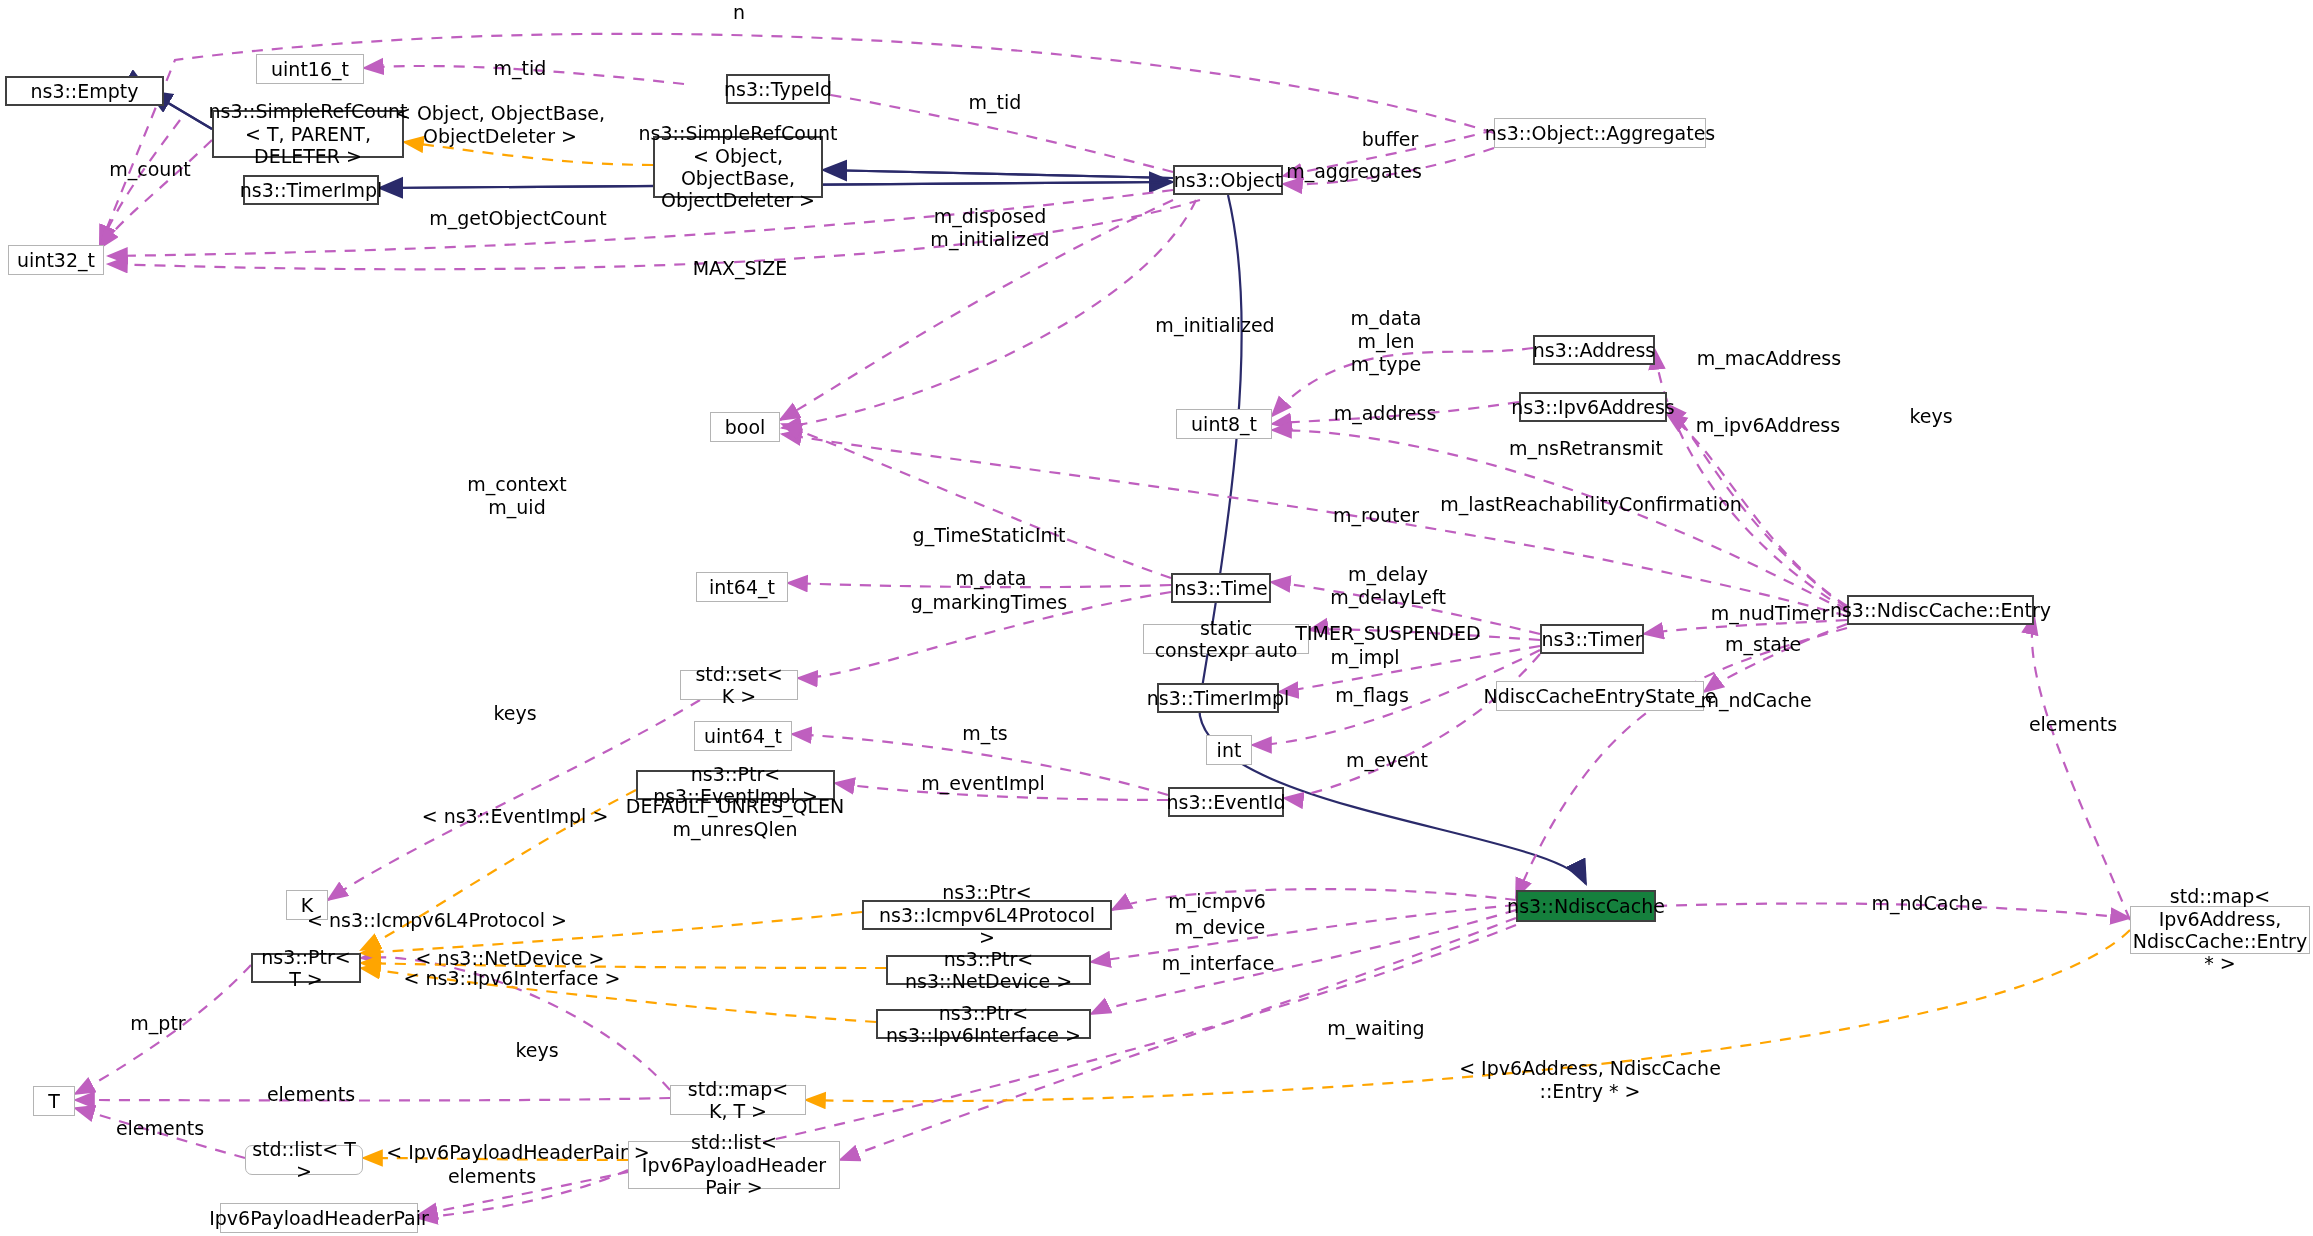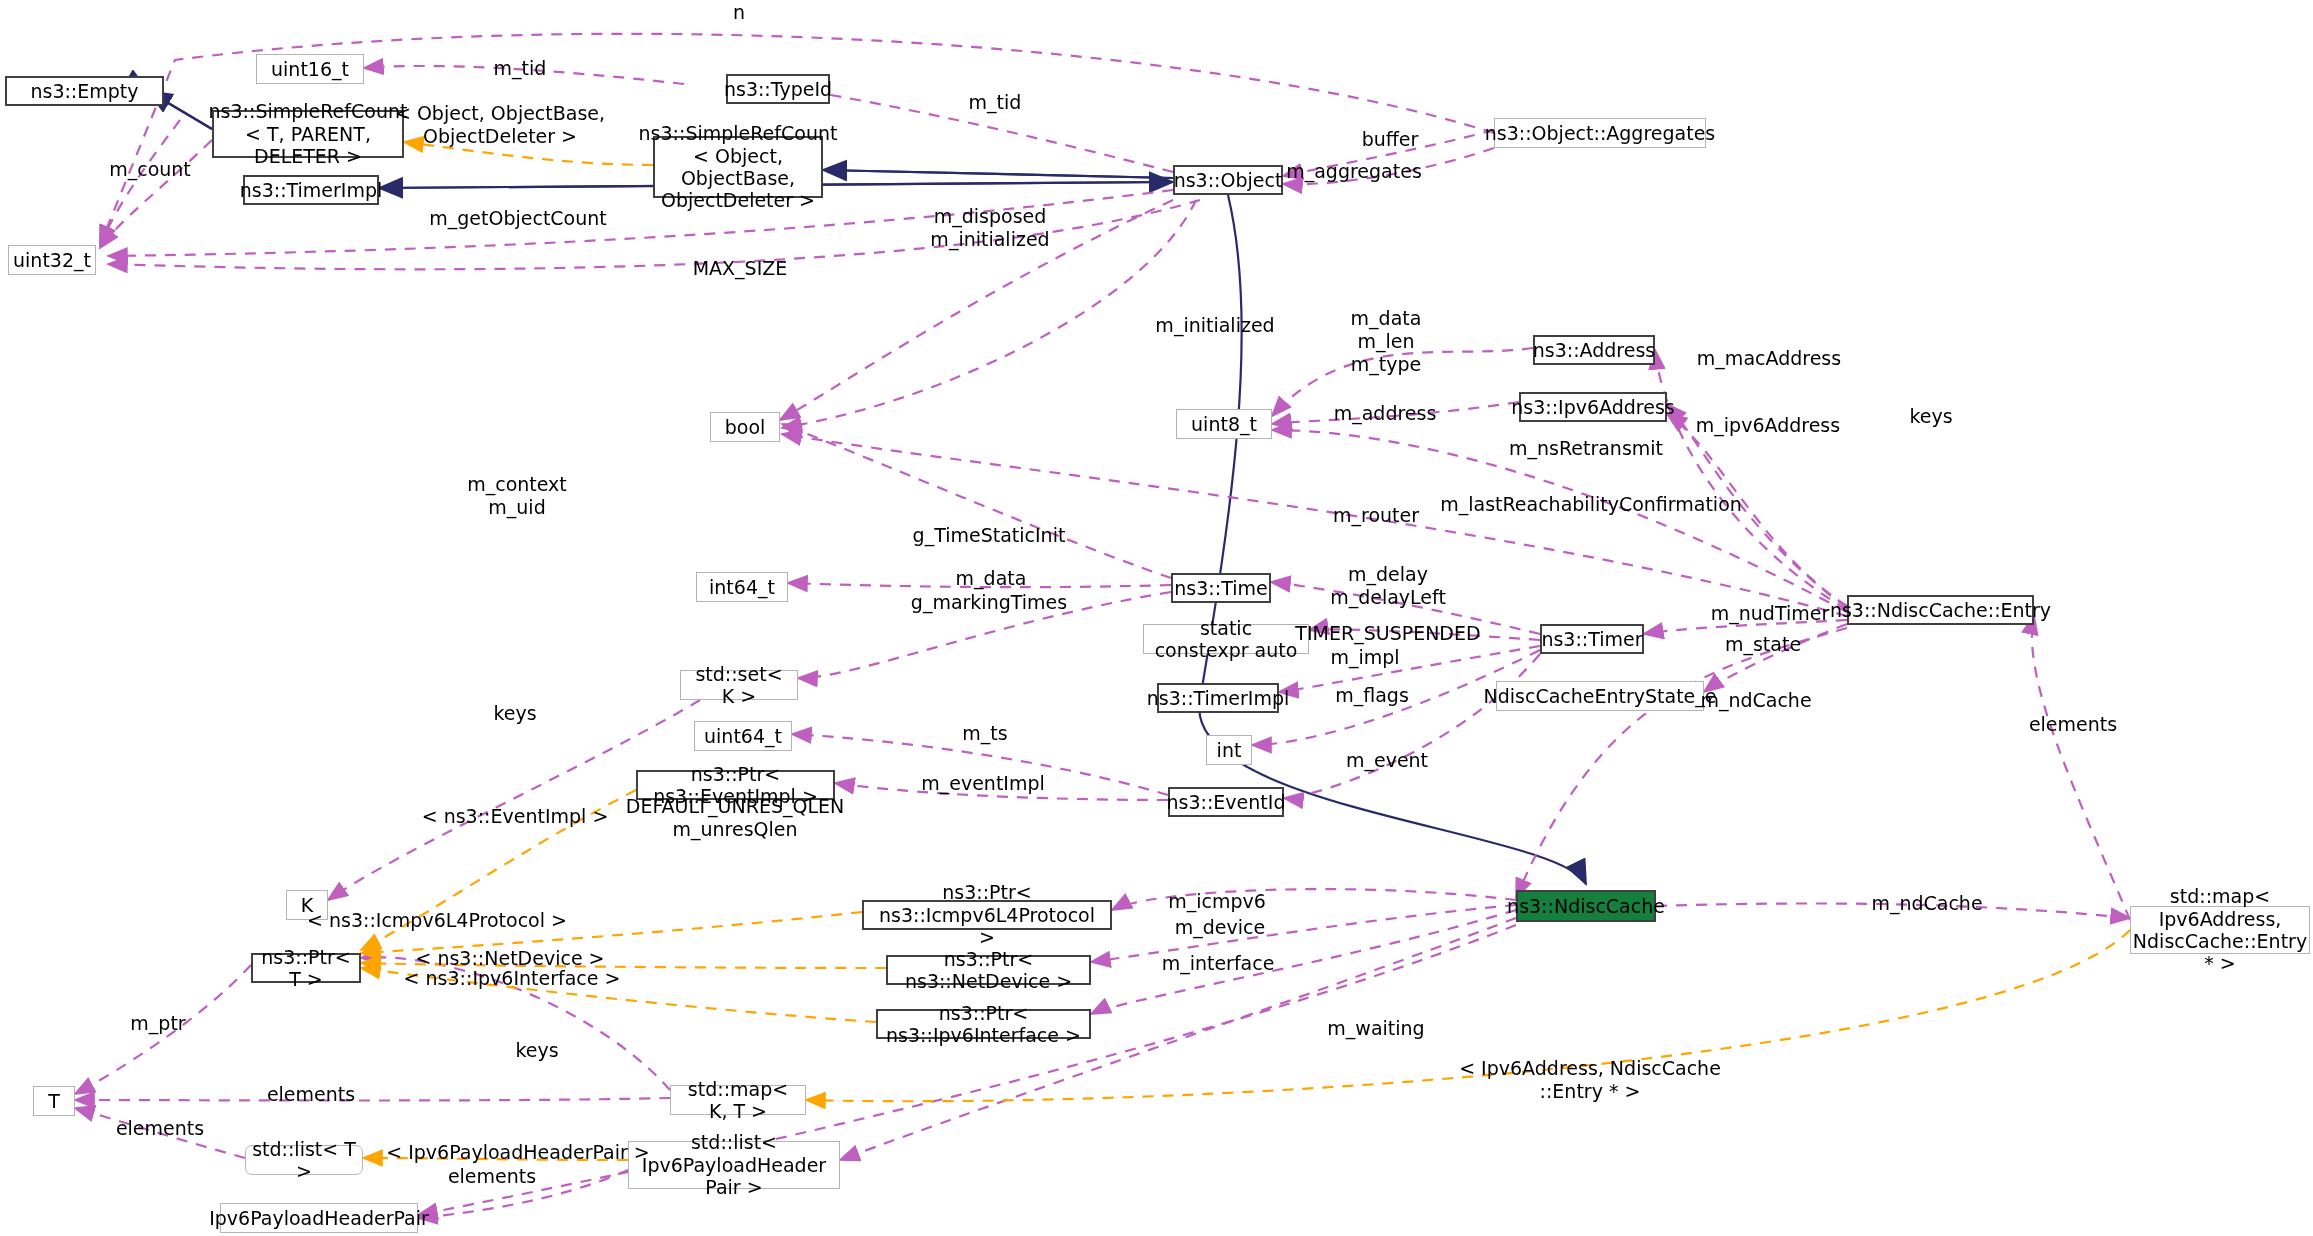--- a/index.html
+++ b/index.html
@@ -108,21 +108,21 @@
       <div class="node light" style="left: 256px; top: 54px; width: 108px; height: 30px;">uint16_t</div>
       <div class="node solid" style="left: 212px; top: 110px; width: 192px; height: 48px;">ns3::SimpleRefCount
 &lt; T, PARENT, DELETER &gt;</div>
       <div class="node solid" style="left: 243px; top: 175px; width: 136px; height: 30px;">ns3::TimerImpl</div>
       <div class="node solid" style="left: 684px; top: 74px; width: 104px; height: 30px; margin-left: 42px;">ns3::TypeId</div>
       <div class="node solid" style="left: 653px; top: 136px; width: 170px; height: 62px;">ns3::SimpleRefCount
 &lt; Object, ObjectBase,
 ObjectDeleter &gt;</div>
       <div class="node solid" style="left: 1173px; top: 165px; width: 110px; height: 30px;">ns3::Object</div>
       <div class="node light" style="left: 1494px; top: 118px; width: 212px; height: 30px;">ns3::Object::Aggregates</div>
-      <div class="node light" style="left: 8px; top: 245px; width: 88px; height: 30px;">uint32_t</div>
+      <div class="node light" style="left: 8px; top: 245px; width: 96px; height: 30px;">uint32_t</div>
       <div class="node solid" style="left: 1533px; top: 335px; width: 122px; height: 30px;">ns3::Address</div>
       <div class="node solid" style="left: 1519px; top: 392px; width: 148px; height: 30px;">ns3::Ipv6Address</div>
       <div class="node light" style="left: 710px; top: 412px; width: 70px; height: 30px;">bool</div>
       <div class="node light" style="left: 1176px; top: 409px; width: 96px; height: 30px;">uint8_t</div>
       <div class="node light" style="left: 696px; top: 572px; width: 92px; height: 30px;">int64_t</div>
       <div class="node solid" style="left: 1171px; top: 573px; width: 100px; height: 30px;">ns3::Time</div>
       <div class="node solid" style="left: 1540px; top: 624px; width: 104px; height: 30px;">ns3::Timer</div>
       <div class="node solid" style="left: 1847px; top: 595px; width: 187px; height: 30px;">ns3::NdiscCache::Entry</div>
       <div class="node light" style="left: 1143px; top: 624px; width: 166px; height: 30px;">static constexpr auto</div>
       <div class="node light" style="left: 1496px; top: 681px; width: 208px; height: 30px;">NdiscCacheEntryState_e</div>

